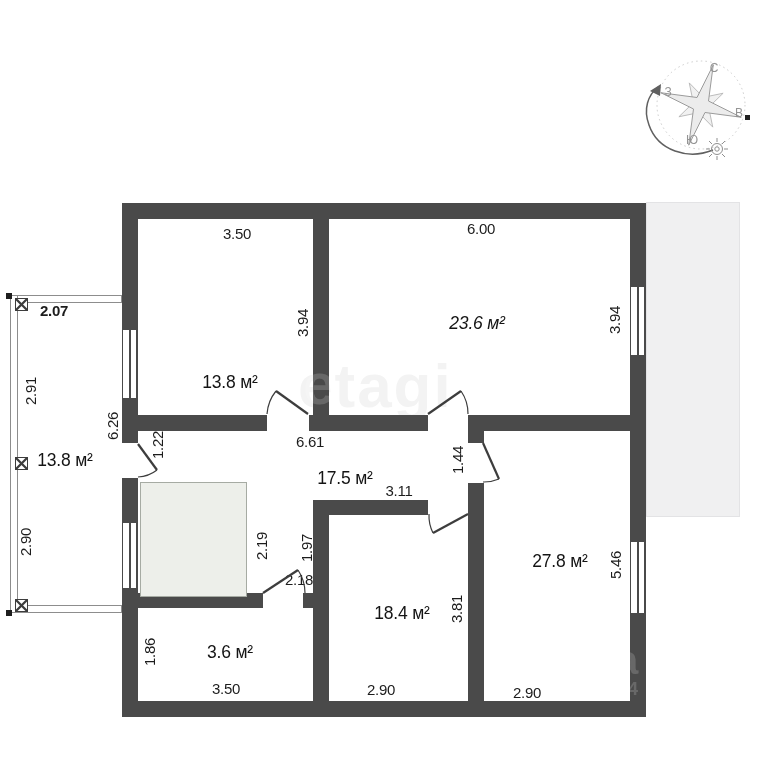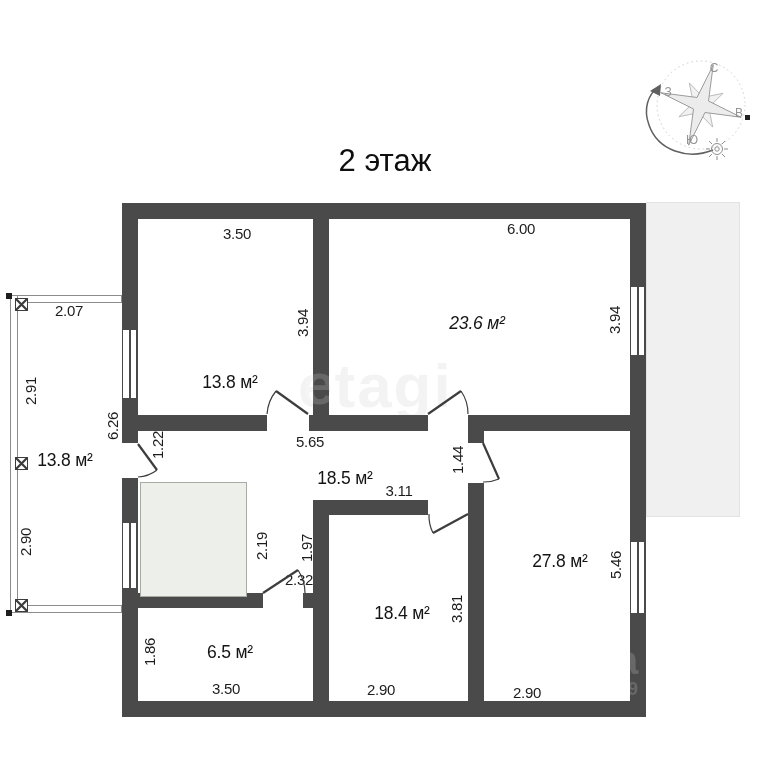--- a/index.html
+++ b/index.html
@@ -25,25 +25,24 @@
                      linear-gradient(135deg,transparent 40%,#3c3c3c 46%,#3c3c3c 54%,transparent 60%);}
   .dot{position:absolute;width:6px;height:6px;background:#1e1e1e;z-index:3;}
   svg.ov{position:absolute;left:0;top:0;z-index:4;}
   svg.ov text.cmp{font-family:"Liberation Sans",sans-serif;font-size:12px;fill:#949494;}
 </style>
 </head>
 <body>
 
 <div class="plan">
 
-  <div class="title">2 этаж</div>
   <div class="watermark">etagi</div>
   <div class="wm-wall" style="left:303px;top:355px;font-size:58px;">e</div>
   <div class="wm-wall" style="left:616px;top:640px;font-size:40px;">a</div>
-  <div class="wm-wall" style="left:613px;top:680px;font-size:18px;">7.9</div>
+  <div class="wm-wall" style="left:613px;top:680px;font-size:18px;">4.4</div>
 
   <div class="roof"></div>
 
   <div class="w" style="left:122px;top:203px;width:524px;height:16px;"></div>
   <div class="w" style="left:122px;top:701px;width:524px;height:16px;"></div>
   <div class="w" style="left:122px;top:203px;width:16px;height:127px;"></div>
   <div class="w" style="left:122px;top:398px;width:16px;height:45px;"></div>
   <div class="w" style="left:122px;top:478px;width:16px;height:45px;"></div>
   <div class="w" style="left:122px;top:588px;width:16px;height:113px;"></div>
   <div class="w" style="left:630px;top:203px;width:16px;height:84px;"></div>
@@ -72,41 +71,41 @@
   <div class="rail" style="left:10px;top:605px;width:112px;height:8px;"></div>
   <div class="rail" style="left:10px;top:295px;width:8px;height:318px;"></div>
   <div class="post" style="left:15px;top:298px;"></div>
   <div class="post" style="left:15px;top:457px;"></div>
   <div class="post" style="left:15px;top:599px;"></div>
   <div class="dot" style="left:6px;top:293px;"></div>
   <div class="dot" style="left:6px;top:610px;"></div>
 
   <span class="lbl room" style="left:230px;top:382px;">13.8 м²</span>
   <span class="lbl room" style="left:477px;top:323px;font-style:italic;">23.6 м²</span>
-  <span class="lbl room" style="left:345px;top:478px;">18.5 м²</span>
+  <span class="lbl room" style="left:345px;top:478px;">17.5 м²</span>
   <span class="lbl room" style="left:560px;top:561px;">27.8 м²</span>
   <span class="lbl room" style="left:402px;top:613px;">18.4 м²</span>
-  <span class="lbl room" style="left:230px;top:652px;">6.5 м²</span>
+  <span class="lbl room" style="left:230px;top:652px;">3.6 м²</span>
   <span class="lbl room" style="left:65px;top:460px;">13.8 м²</span>
 
   <span class="lbl" style="left:237px;top:233px;">3.50</span>
-  <span class="lbl" style="left:481px;top:228px;margin-left:40px;">6.00</span>
+  <span class="lbl" style="left:481px;top:228px;">6.00</span>
   <span class="lbl v" style="left:302px;top:323px;">3.94</span>
   <span class="lbl v" style="left:614px;top:320px;">3.94</span>
-  <span class="lbl" style="left:69px;top:310px;">2.07</span>
+  <span class="lbl" style="left:54px;top:310px;font-weight:bold;">2.07</span>
   <span class="lbl v" style="left:30px;top:391px;">2.91</span>
   <span class="lbl v" style="left:25px;top:542px;">2.90</span>
   <span class="lbl v" style="left:112px;top:426px;">6.26</span>
   <span class="lbl v" style="left:157px;top:445px;">1.22</span>
-  <span class="lbl" style="left:310px;top:441px;">5.65</span>
+  <span class="lbl" style="left:310px;top:441px;">6.61</span>
   <span class="lbl v" style="left:457px;top:460px;">1.44</span>
   <span class="lbl" style="left:399px;top:490px;">3.11</span>
   <span class="lbl v" style="left:261px;top:546px;">2.19</span>
   <span class="lbl v" style="left:306px;top:548px;">1.97</span>
-  <span class="lbl" style="left:299px;top:579px;">2.32</span>
+  <span class="lbl" style="left:299px;top:579px;">2.18</span>
   <span class="lbl v" style="left:615px;top:565px;">5.46</span>
   <span class="lbl v" style="left:456px;top:609px;">3.81</span>
   <span class="lbl v" style="left:149px;top:652px;">1.86</span>
   <span class="lbl" style="left:226px;top:688px;">3.50</span>
   <span class="lbl" style="left:381px;top:689px;">2.90</span>
   <span class="lbl" style="left:527px;top:692px;">2.90</span>
 
   <svg class="ov" width="768" height="768" viewBox="0 0 768 768">
 
     <g stroke="#3d3d3d" fill="none">

